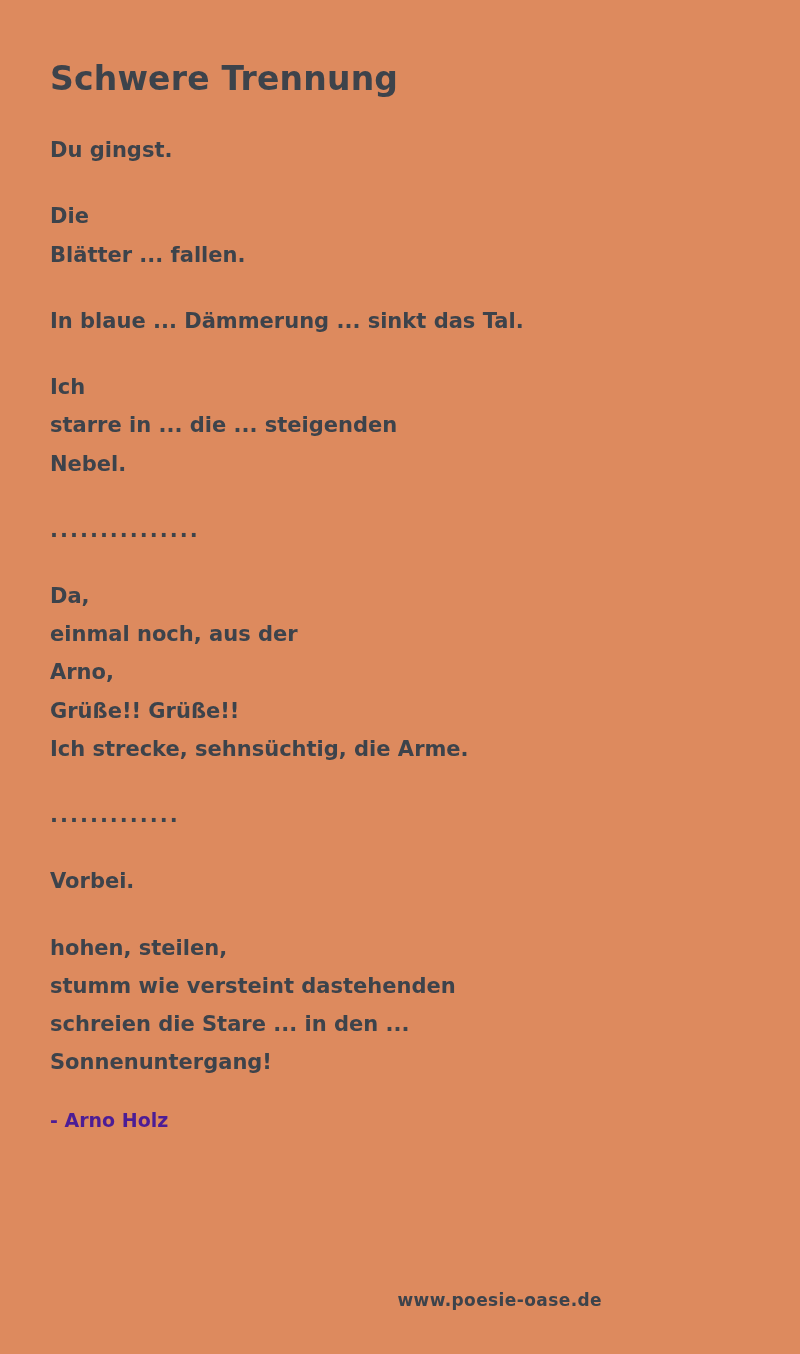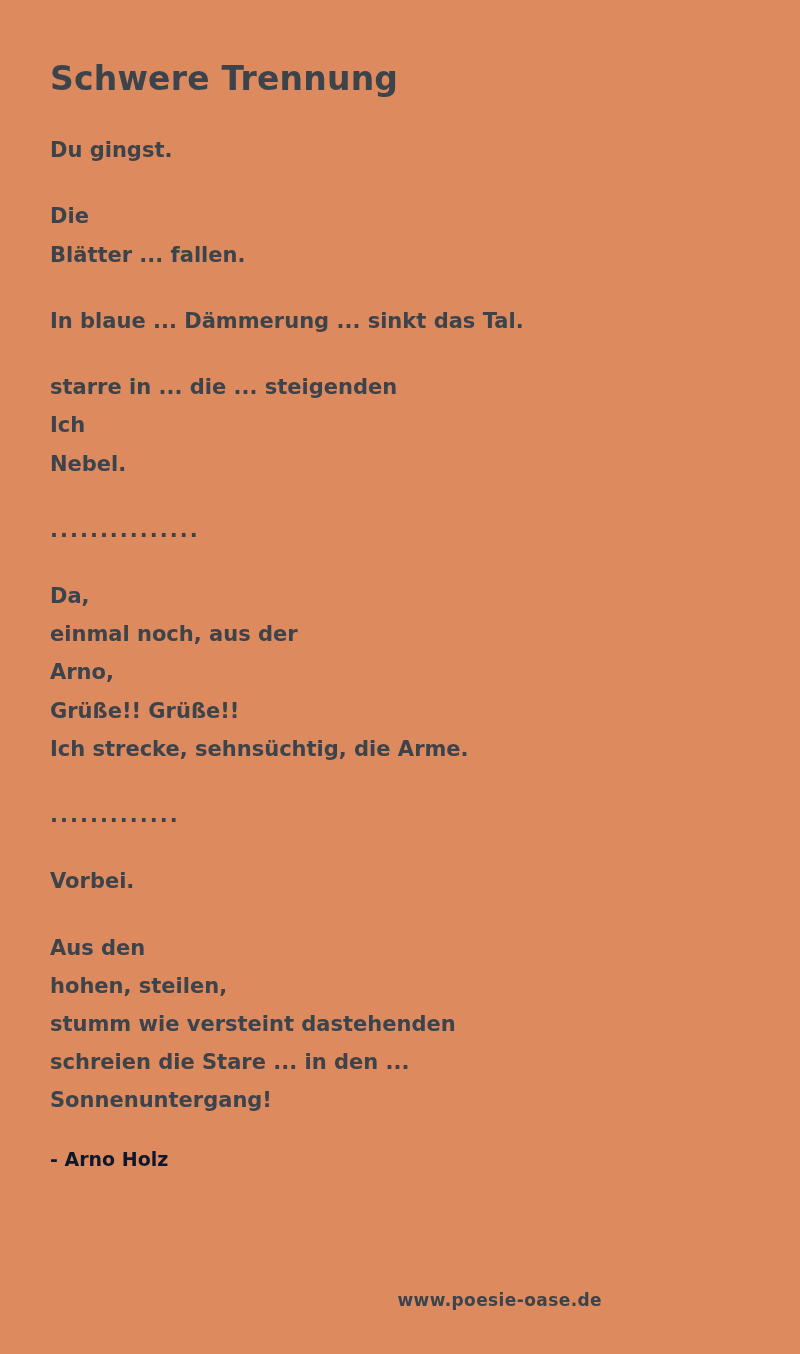--- a/index.html
+++ b/index.html
@@ -44,21 +44,21 @@
   .separator {
     font-size: 21px;
     font-weight: bold;
     line-height: 1.82;
     color: #3D434B;
     letter-spacing: 2px;
   }
   .author {
     font-size: 19px;
     font-weight: bold;
-    color: #0f172a;
+    color: #4c1d95;
     margin-top: 10px;
   }
   .site {
     position: absolute;
     right: 50px;
     bottom: 44px;
     font-size: 17px;
     font-weight: bold;
     color: #3D434B;
     letter-spacing: 0.4px;
@@ -81,22 +81,22 @@
     <div class="stanza">
       <div class="line">Die</div>
       <div class="line">Blätter ... fallen.</div>
     </div>
 
     <div class="stanza">
       <div class="line">In blaue ... Dämmerung ... sinkt das Tal.</div>
     </div>
 
     <div class="stanza">
+      <div class="line">Ich</div>
       <div class="line">starre in ... die ... steigenden</div>
-      <div class="line">Ich</div>
       <div class="line">Nebel.</div>
     </div>
 
     <div class="stanza">
       <div class="separator">...............</div>
     </div>
 
     <div class="stanza">
       <div class="line">Da,</div>
       <div class="line">einmal noch, aus der</div>
@@ -107,21 +107,20 @@
 
     <div class="stanza">
       <div class="separator">.............</div>
     </div>
 
     <div class="stanza">
       <div class="line">Vorbei.</div>
     </div>
 
     <div class="stanza">
-      <div class="line">Aus den</div>
       <div class="line">hohen, steilen,</div>
       <div class="line">stumm wie versteint dastehenden</div>
       <div class="line">schreien die Stare ... in den ... Sonnenuntergang!</div>
     </div>
 
     <div class="author">- Arno Holz</div>
 
   </div>
 
   <div class="site">www.poesie-oase.de</div>

